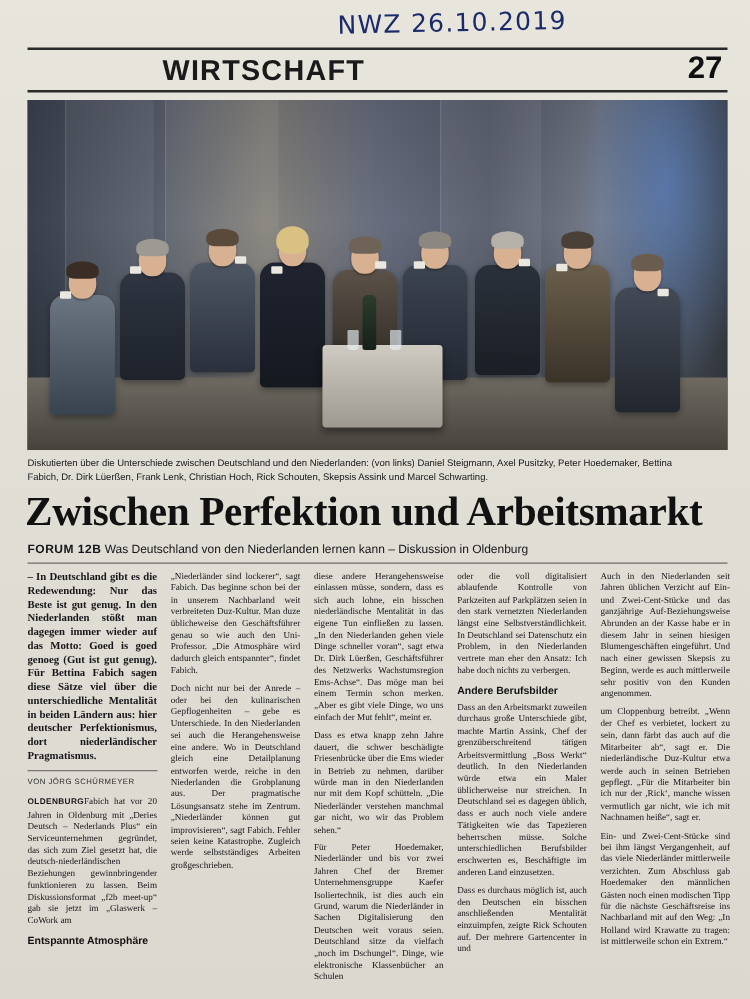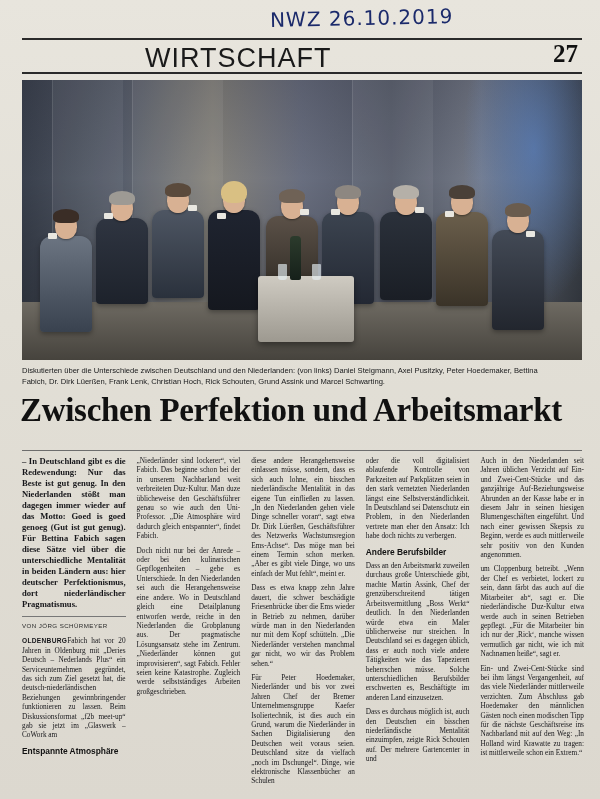--- a/index.html
+++ b/index.html
@@ -49,32 +49,32 @@
   }
   .masthead .rule-bot {
     position: absolute;
     bottom: 0; left: 22px; right: 18px;
     height: 2px;
     background: #2a2a2a;
   }
   .masthead .section {
     position: absolute;
     top: 5px;
-    left: 145px;
-    font-family: "Liberation Sans", sans-serif;
-    font-weight: normal;
-    font-size: 27px;
+    left: 130px;
+    font-family: "Liberation Sans", sans-serif;
+    font-weight: bold;
+    font-size: 23px;
     letter-spacing: 1px;
     color: #1a1a1a;
   }
   .masthead .pagenum {
     position: absolute;
     top: 2px;
     right: 22px;
-    font-family: Liberation Serif, serif;
+    font-family: Liberation Sans, sans-serif;
     font-weight: bold;
     font-size: 25px;
     color: #111;
   }
   
   .photo-wrap {
     position: absolute;
     top: 80px;
     left: 22px;
     width: 560px;
@@ -371,52 +371,56 @@
       </div>
 
       <div class="table-centre"></div>
       <div class="bottle"></div>
       <div class="glassA"></div>
       <div class="glassB"></div>
     </div>
 
   </div>
 
-  <div class="caption">Diskutierten über die Unterschiede zwischen Deutschland und den Niederlanden: (von links) Daniel Steigmann, Axel Pusitzky, Peter Hoedemaker, Bettina Fabich, Dr. Dirk Lüerßen, Frank Lenk, Christian Hoch, Rick Schouten, Grund Assink und Marcel Schwarting.</div>
+  <div class="caption">Diskutierten über die Unterschiede zwischen Deutschland und den Niederlanden: (von links) Daniel Steigmann, Axel Pusitzky, Peter Hoedemaker, Bettina Fabich, Dr. Dirk Lüerßen, Frank Lenk, Christian Hoch, Rick Schouten, Skepsis Assink und Marcel Schwarting.</div>
 
   <div class="headline">Zwischen Perfektion und Arbeitsmarkt</div>
 
+  <div class="subline">
+    <span class="kicker">FORUM 12B</span>
+    <span class="kickertxt">Was Deutschland von den Niederlanden lernen kann – Diskussion in Oldenburg</span>
+  </div>
   <div class="rule-under-sub"></div>
 
   <div class="cols">
 
     <div class="col">
       <p class="lead">– In Deutschland gibt es die Redewendung: Nur das Beste ist gut genug. In den Niederlanden stößt man dagegen immer wieder auf das Motto: Goed is goed genoeg (Gut ist gut genug). Für Bettina Fabich sagen diese Sätze viel über die unterschiedliche Mentalität in beiden Ländern aus: hier deutscher Perfektionismus, dort niederländischer Pragmatismus.</p>
       <span class="byline">VON JÖRG SCHÜRMEYER</span>
       <p><span class="placeline">OLDENBURG</span><span>Fabich hat vor 20 Jahren in Oldenburg mit „Deries Deutsch – Nederlands Plus“ ein Serviceunternehmen gegründet, das sich zum Ziel gesetzt hat, die deutsch-niederländischen Beziehungen gewinnbringender funktionieren zu lassen. Beim Diskussionsformat „f2b meet-up“ gab sie jetzt im „Glaswerk – CoWork am</span></p>
       <span class="subhead">Entspannte Atmosphäre</span>
       <p></p>
     </div>
 
     <div class="col">
-      <p>„Niederländer sind lockerer“, viel Fabich. Das beginne schon bei der in unserem Nachbarland weit verbreiteten Duz-Kultur. Man duze übliche­weise den Geschäftsführer genau so wie auch den Uni-Professor. „Die Atmosphäre wird dadurch gleich entspannter“, findet Fabich.</p>
+      <p>„Niederländer sind lockerer“, sagt Fabich. Das beginne schon bei der in unserem Nachbarland weit verbreiteten Duz-Kultur. Man duze übliche­weise den Geschäftsführer genau so wie auch den Uni-Professor. „Die Atmosphäre wird dadurch gleich entspannter“, findet Fabich.</p>
       <p>Doch nicht nur bei der Anrede – oder bei den kulinarischen Gepflogenheiten – gebe es Unterschiede. In den Niederlanden sei auch die Herangehensweise eine andere. Wo in Deutschland gleich eine Detailplanung entworfen werde, reiche in den Niederlanden die Grobplanung aus. Der pragmatische Lösungsansatz stehe im Zentrum. „Niederländer können gut improvisieren“, sagt Fabich. Fehler seien keine Katastrophe. Zugleich werde selbstständiges Arbeiten großgeschrieben.</p>
     </div>
 
     <div class="col">
       <p>diese andere Herangehensweise einlassen müsse, sondern, dass es sich auch lohne, ein bisschen niederländische Mentalität in das eigene Tun einfließen zu lassen. „In den Niederlanden gehen viele Dinge schneller voran“, sagt etwa Dr. Dirk Lüerßen, Geschäftsführer des Netzwerks Wachstumsregion Ems-Achse“. Das möge man bei einem Termin schon merken. „Aber es gibt viele Dinge, wo uns einfach der Mut fehlt“, meint er.</p>
       <p>Dass es etwa knapp zehn Jahre dauert, die schwer beschädigte Friesenbrücke über die Ems wieder in Betrieb zu nehmen, darüber würde man in den Niederlanden nur mit dem Kopf schütteln. „Die Niederländer verstehen manchmal gar nicht, wo wir das Problem sehen.“</p>
       <p>Für Peter Hoedemaker, Niederländer und bis vor zwei Jahren Chef der Bremer Unternehmensgruppe Kaefer Isoliertechnik, ist dies auch ein Grund, warum die Niederländer in Sachen Digitalisierung den Deutschen weit voraus seien. Deutschland sitze da vielfach „noch im Dschungel“. Dinge, wie elektronische Klassenbücher an Schulen</p>
     </div>
 
     <div class="col">
       <p>oder die voll digitalisiert ablaufende Kontrolle von Parkzeiten auf Parkplätzen seien in den stark vernetzten Niederlanden längst eine Selbstverständlichkeit. In Deutschland sei Datenschutz ein Problem, in den Niederlanden vertrete man eher den Ansatz: Ich habe doch nichts zu verbergen.</p>
       <span class="subhead">Andere Berufsbilder</span>
       <p>Dass an den Arbeitsmarkt zuweilen durchaus große Unterschiede gibt, machte Martin Assink, Chef der grenzüberschreitend tätigen Arbeitsvermittlung „Boss Werkt“ deutlich. In den Niederlanden würde etwa ein Maler üblicherweise nur streichen. In Deutschland sei es dagegen üblich, dass er auch noch viele andere Tätigkeiten wie das Tapezieren beherrschen müsse. Solche unterschiedlichen Berufsbilder erschwerten es, Beschäftigte im anderen Land einzusetzen.</p>
-      <p>Dass es durchaus möglich ist, auch den Deutschen ein bisschen niederländische Mentalität einzuimpfen, zeigte Rick Schouten auf. Der mehrere Gartencenter in und</p>
+      <p>Dass es durchaus möglich ist, auch den Deutschen ein bisschen anschließenden Mentalität einzuimpfen, zeigte Rick Schouten auf. Der mehrere Gartencenter in und</p>
     </div>
 
     <div class="col">
       <p>Auch in den Niederlanden seit Jahren üblichen Verzicht auf Ein- und Zwei-Cent-Stücke und das ganzjährige Auf-Beziehungsweise Abrunden an der Kasse habe er in diesem Jahr in seinen hiesigen Blumengeschäften eingeführt. Und nach einer gewissen Skepsis zu Beginn, werde es auch mittlerweile sehr positiv von den Kunden angenommen.</p>
       <p>um Cloppenburg betreibt. „Wenn der Chef es verbietet, lockert zu sein, dann färbt das auch auf die Mitarbeiter ab“, sagt er. Die niederländische Duz-Kultur etwa werde auch in seinen Betrieben gepflegt. „Für die Mitarbeiter bin ich nur der ,Rick‘, manche wissen vermutlich gar nicht, wie ich mit Nachnamen heiße“, sagt er.</p>
       <p>Ein- und Zwei-Cent-Stücke sind bei ihm längst Vergangenheit, auf das viele Niederländer mittlerweile verzichten. Zum Abschluss gab Hoedemaker den männlichen Gästen noch einen modischen Tipp für die nächste Geschäftsreise ins Nachbarland mit auf den Weg: „In Holland wird Krawatte zu tragen: ist mittlerweile schon ein Extrem.“</p>
     </div>
 
   </div>
 </div>

